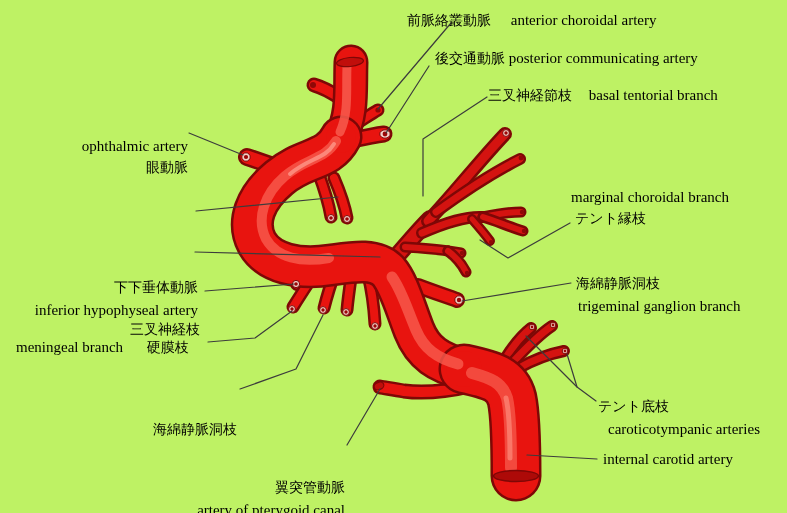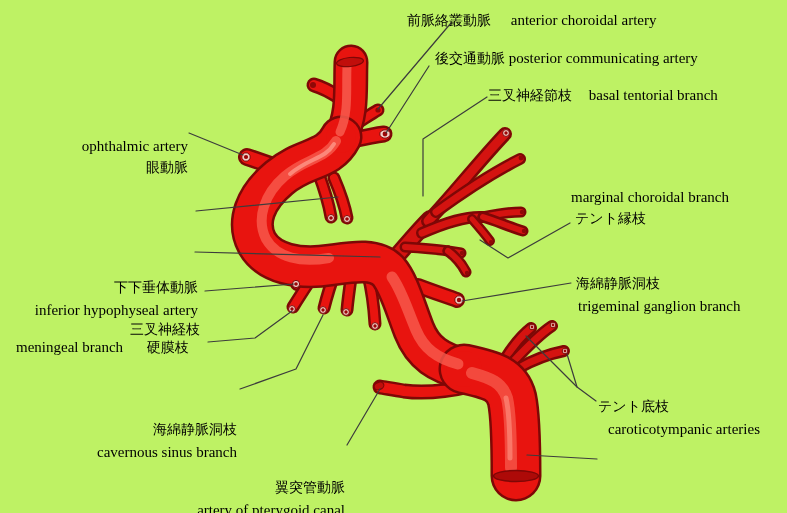--- a/index.html
+++ b/index.html
@@ -242,21 +242,20 @@
     <span class="en">meningeal branch</span>
     <span class="jp" style="margin-left:20px">硬膜枝</span>
   </div>
 
   <div class="lbl stack alignR" style="left:8px;top:283px;width:192px">
     <span class="jp">三叉神経枝</span>
   </div>
 
   <div class="lbl stack alignR" style="left:70px;top:383px;width:167px">
     <span class="jp">海綿静脈洞枝</span>
-    <span class="en">cavernous sinus branch</span>
   </div>
 
   <div class="lbl stack alignR" style="left:178px;top:441px;width:167px">
     <span class="jp">翼突管動脈</span>
     <span class="en">artery of pterygoid canal</span>
   </div>
 
   <div class="lbl stack" style="left:571px;top:186px">
     <span class="en">marginal choroidal branch</span>
     <span class="jp" style="padding-left:4px">テント縁枝</span>
@@ -266,15 +265,16 @@
     <span class="jp">海綿静脈洞枝</span>
     <span class="en" style="padding-left:2px">trigeminal ganglion branch</span>
   </div>
 
   <div class="lbl stack" style="left:598px;top:396px">
     <span class="jp">テント底枝</span>
     <span class="en" style="padding-left:10px">caroticotympanic arteries</span>
   </div>
 
   <div class="lbl stack" style="left:600px;top:448px">
+    <span class="en" style="padding-left:3px">internal carotid artery</span>
   </div>
 
 </div>
 
 </body></html>

